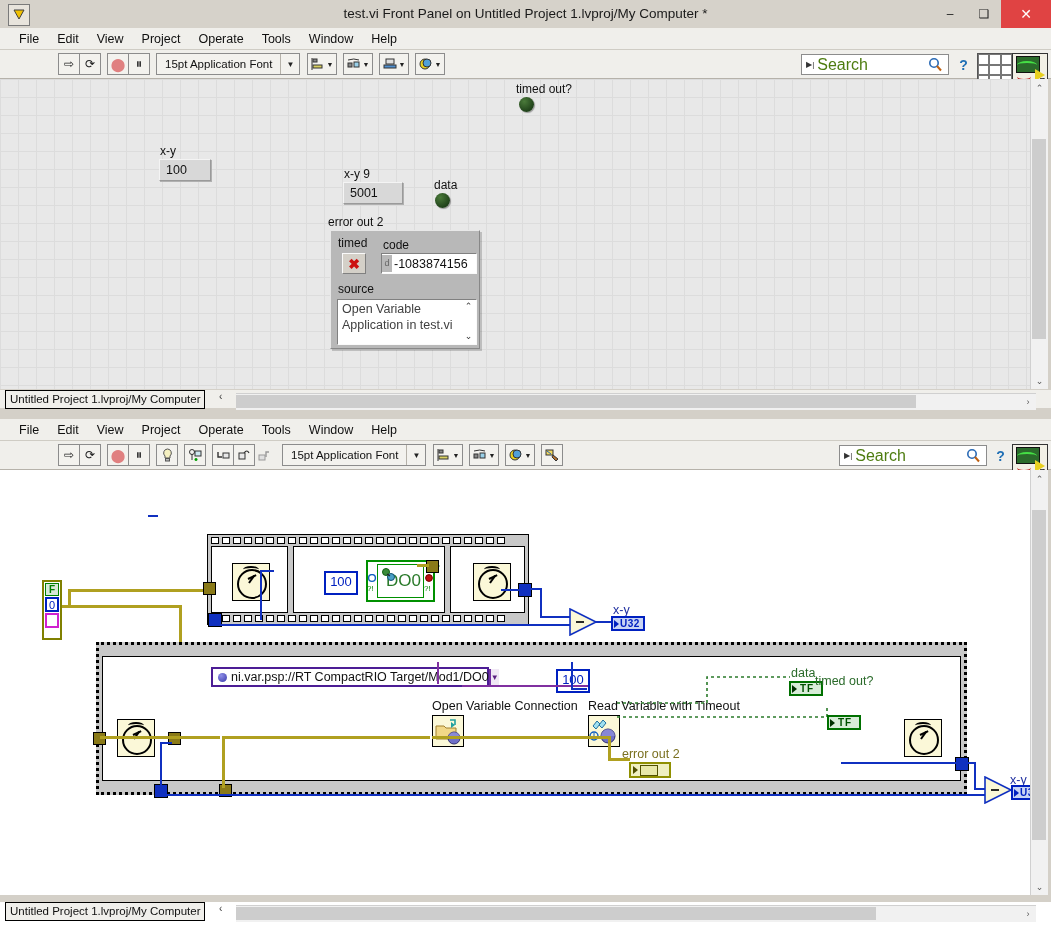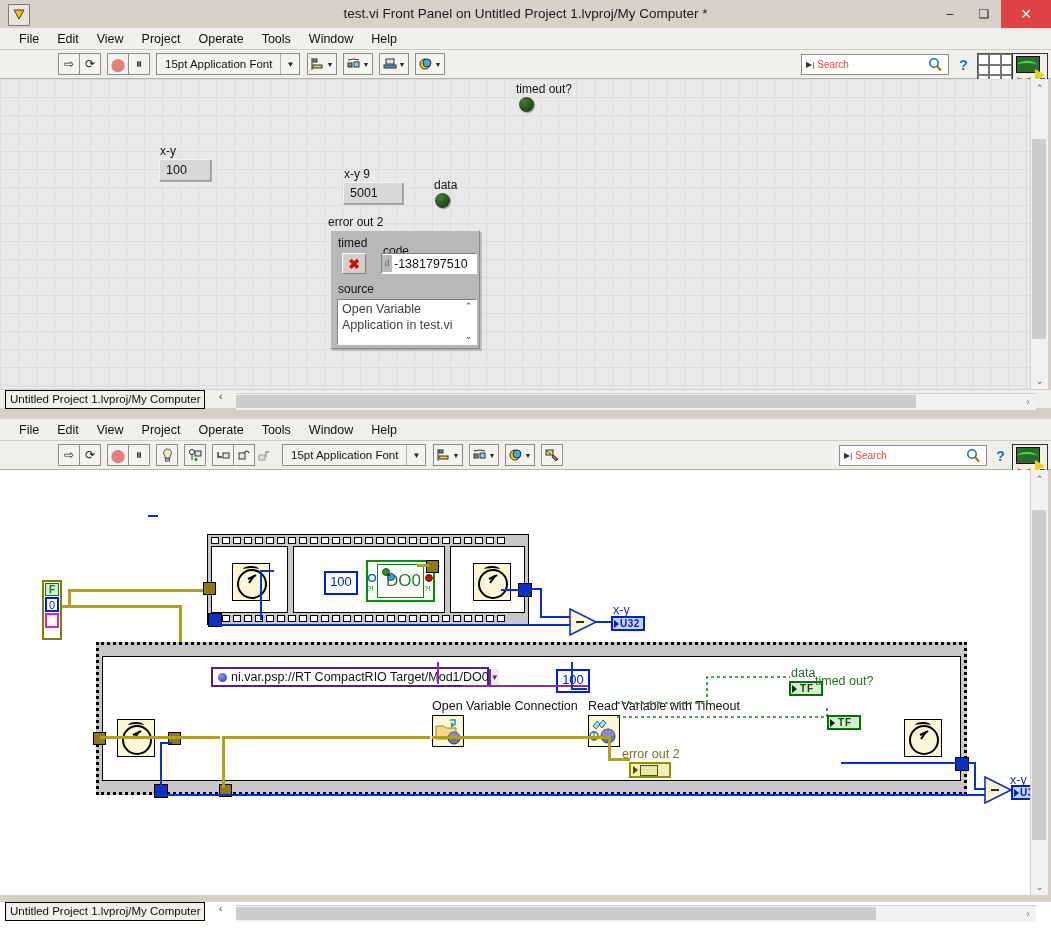--- a/index.html
+++ b/index.html
@@ -60,21 +60,21 @@
   }
   .fontbox .lbl{font-size:11.5px;color:#111;padding:0 8px;white-space:nowrap;}
   .fontbox .div{width:1px;height:20px;background:#b5b1a9;}
   .fontbox .arr{width:18px;text-align:center;font-size:8px;color:#222;}
   .searchbox{
     position:absolute;top:4px;height:21px;
     border:1px solid #8c8c8c;background:#fff;
     display:flex;align-items:center;box-sizing:border-box;
   }
   .searchbox .pre{font-size:8px;color:#333;padding:0 3px 0 4px;}
-  .searchbox .ph{font-size:10px;color:#ef4444;flex:1;}
+  .searchbox .ph{font-size:16px;color:#4d7c0f;flex:1;}
   .help-q{position:absolute;top:4px;width:21px;height:21px;
     display:flex;align-items:center;justify-content:center;
     font-size:14px;color:#1f6fb5;font-weight:bold;}
   .grid-icon{
     position:absolute;top:3px;width:34px;height:32px;background:#fff;
     border:1px solid #555;display:grid;grid-template-columns:1fr 1fr 1fr;
     grid-template-rows:1fr 1fr 1fr;
   }
   .grid-icon div{border:1px solid #777;box-sizing:border-box;}
   .vi-icon{
@@ -377,24 +377,24 @@
     <div class="fp-label" style="left:434px;top:99px;">data</div>
     <div class="led" style="left:435px;top:114px;"></div>
 
     <div class="fp-label" style="left:516px;top:3px;">timed out?</div>
     <div class="led" style="left:519px;top:18px;"></div>
 
     <div class="fp-label" style="left:328px;top:136px;">error out 2</div>
     <div class="err-cluster" style="left:330px;top:151px;width:148px;height:117px;">
       <div class="sub" style="left:7px;top:5px;">timed</div>
       <div class="err-status-box" style="left:11px;top:22px;">✖</div>
-      <div class="sub" style="left:52px;top:13px;">code</div>
+      <div class="sub" style="left:52px;top:7px;">code</div>
       <div class="err-code" style="left:50px;top:22px;width:94px;">
         <span class="pre">d</span>
-        <span class="v">-1381797510</span>
+        <span class="v">-1083874156</span>
       </div>
       <div class="sub" style="left:7px;top:51px;">source</div>
       <div class="err-source" style="left:6px;top:68px;width:138px;height:44px;">
         <div class="ln" style="top:2px;">Open Variable</div>
         <div class="ln" style="top:18px;">Application in test.vi</div>
         <div class="sc">
           <div style="top:0;">⌃</div>
           <div style="bottom:0;">⌄</div>
         </div>
       </div>

